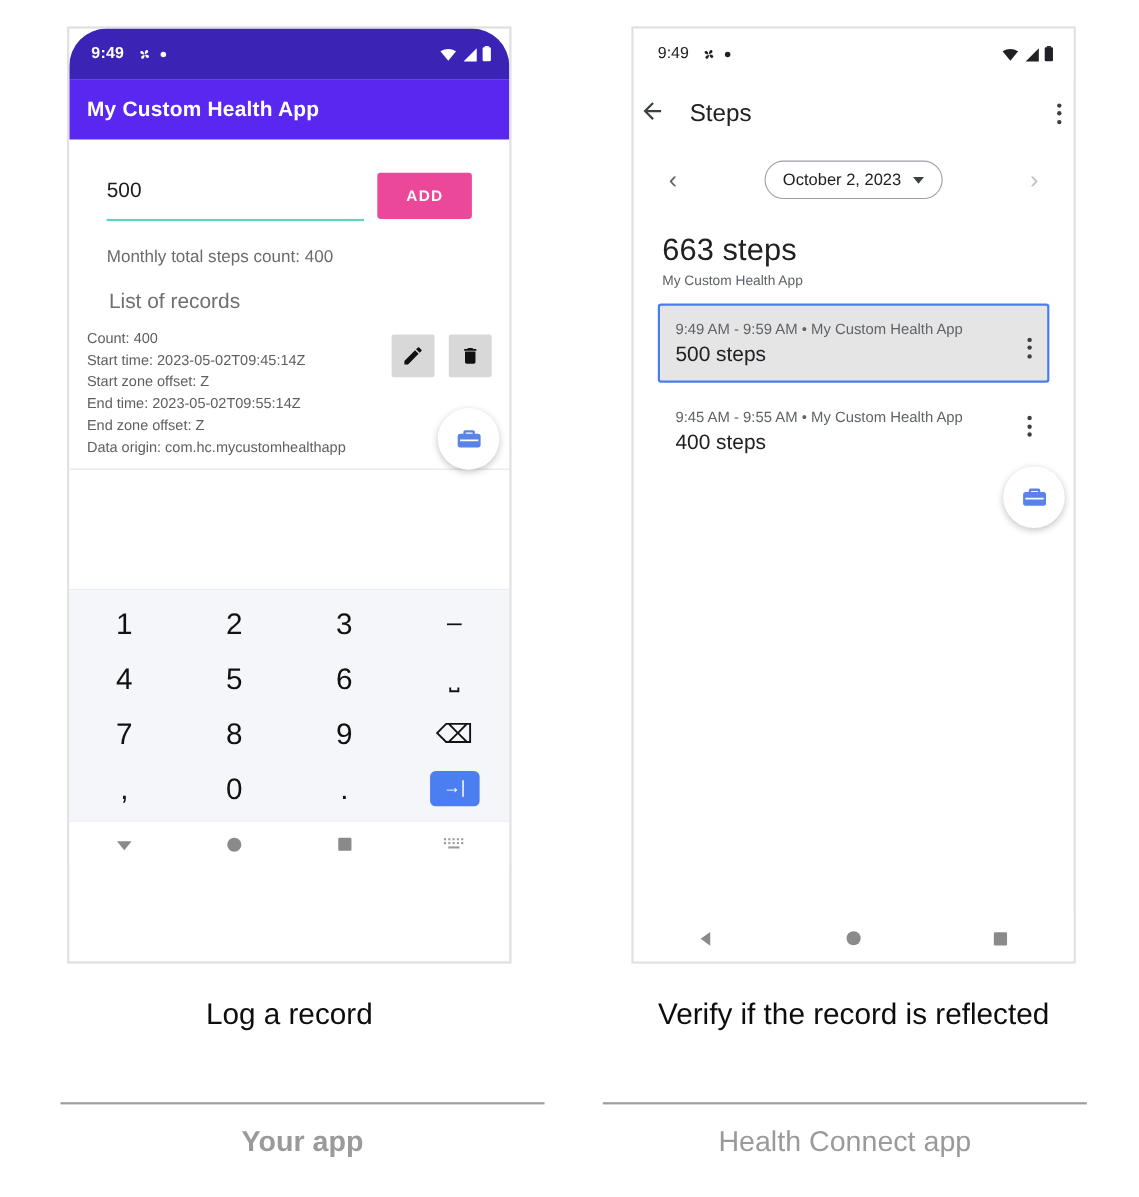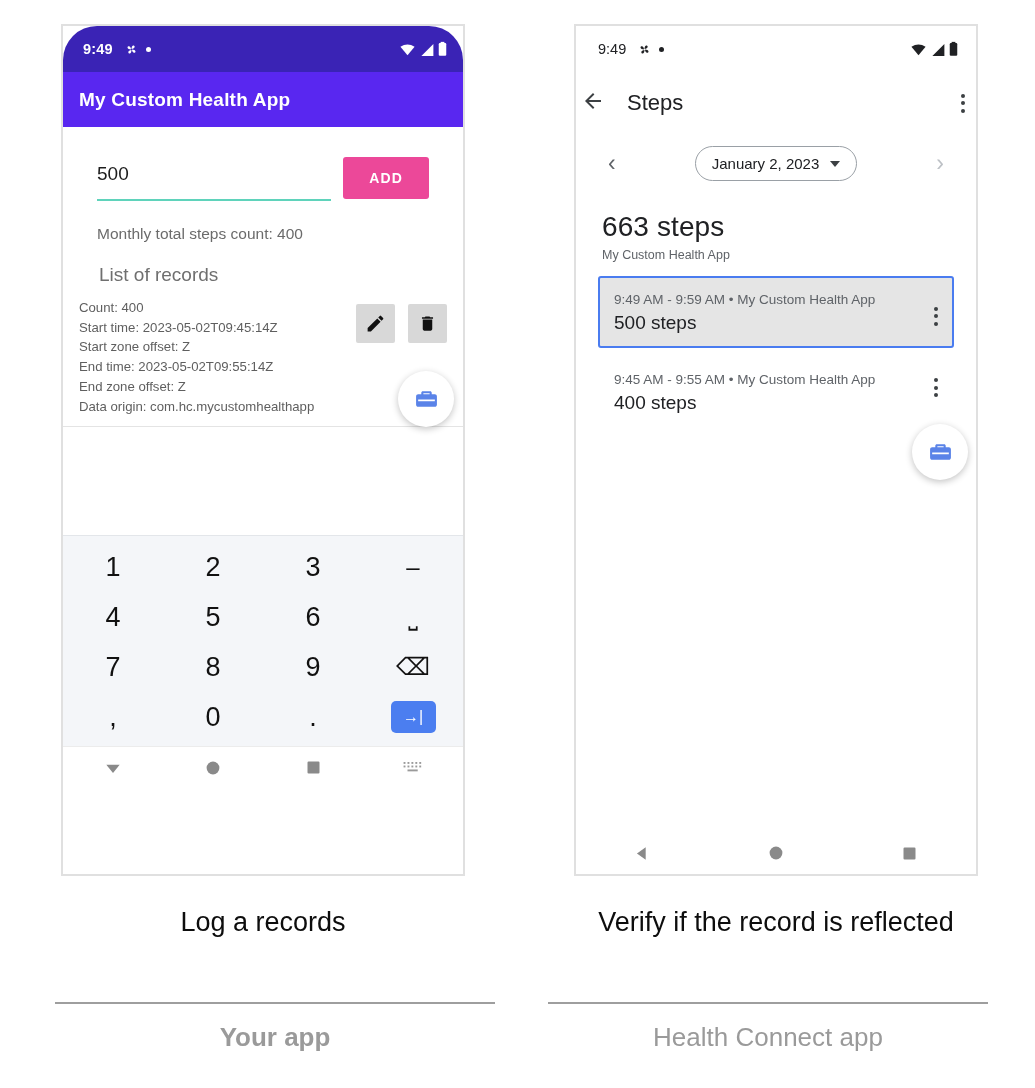--- a/index.html
+++ b/index.html
@@ -400,21 +400,21 @@
         <span class="r-kebab">
           <span class="kebab-dot"></span>
           <span class="kebab-dot"></span>
           <span class="kebab-dot"></span>
         </span>
       </div>
 
       <div class="r-daterow">
         <span class="r-chev">‹</span>
         <span class="r-datechip">
-          <span>January 2, 2023</span>
+          <span>October 2, 2023</span>
           <span class="caret-down"></span>
         </span>
         <span class="r-chev dim">›</span>
       </div>
 
       <div class="r-total">
         <div class="r-total-main">663 steps</div>
         <div class="r-total-sub">My Custom Health App</div>
       </div>
 
@@ -464,21 +464,21 @@
           <svg width="15" height="15" viewBox="0 0 20 20">
             <rect x="2" y="2" width="16" height="16" rx="1.5" fill="#8a8a8a"></rect>
           </svg>
         </div>
       </div>
 
     </div>
   </div>
 
   <div class="caption" id="caption-left">
-    <div class="caption-step">Log a records</div>
+    <div class="caption-step">Log a record</div>
   </div>
   <div class="caption" id="caption-right">
     <div class="caption-step">Verify if the record is reflected</div>
   </div>
 
   <div class="caption-rule" id="rule-left"></div>
   <div class="caption-rule" id="rule-right"></div>
 
   <div class="caption-app" id="app-left">Your app</div>
   <div class="caption-app" id="app-right">Health Connect app</div>

